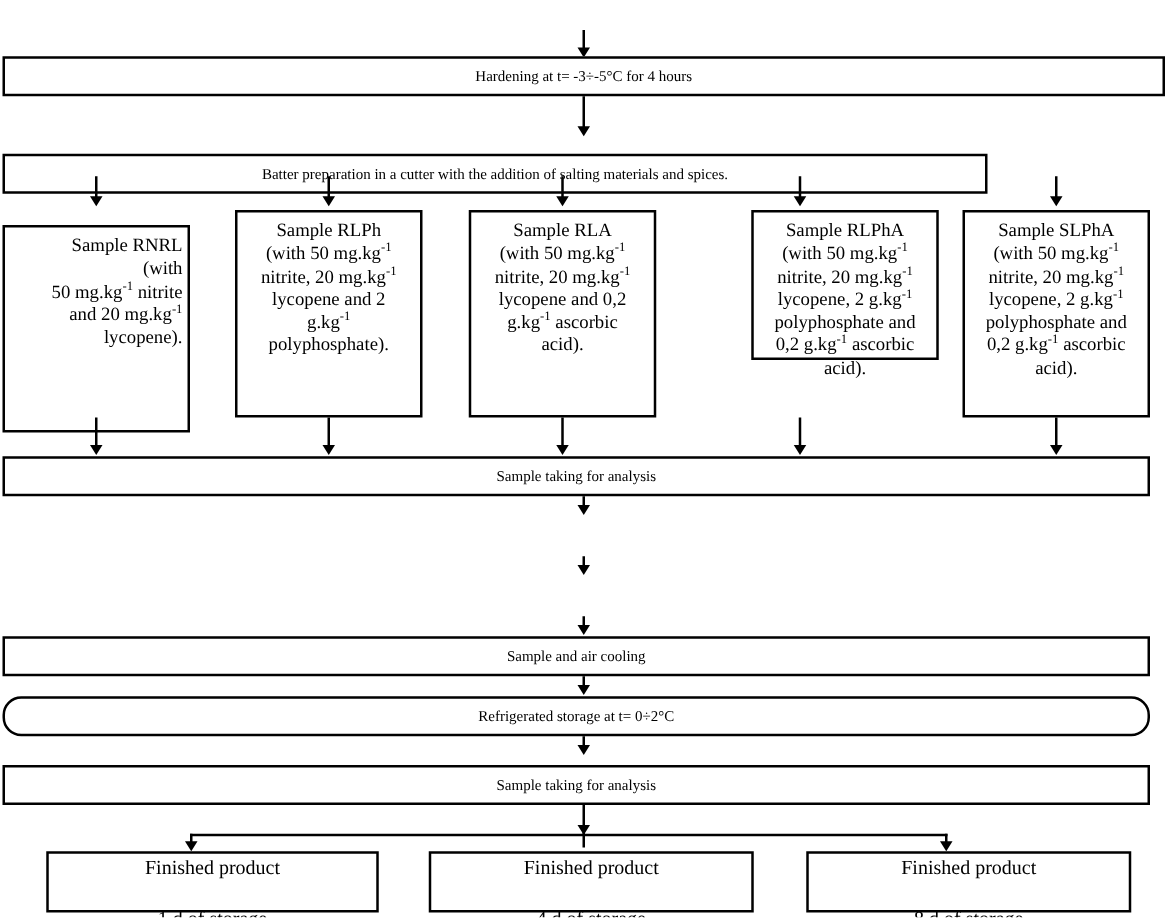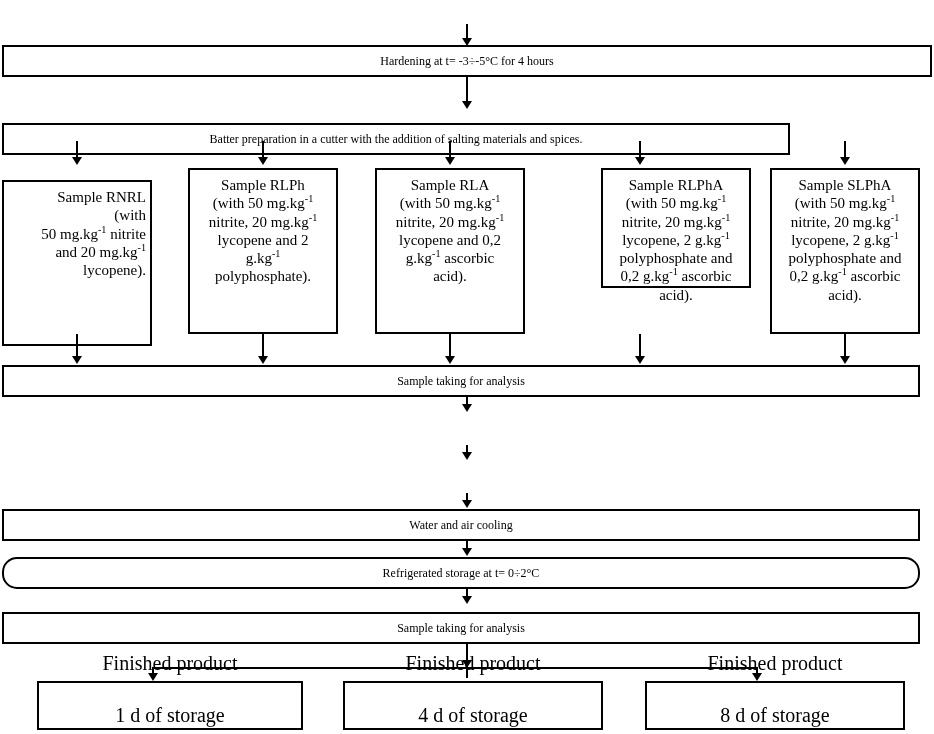--- a/index.html
+++ b/index.html
@@ -32,23 +32,22 @@
   .node.wide {
     font-size: 12px;
   }
   .node.sample {
     align-items: flex-start;
     padding-top: 6px;
     font-size: 15px;
     line-height: 1.22;
   }
   .node.product {
-    font-size: 20px;
+    font-size: 16px;
     line-height: 1.3;
-    align-items: flex-end;
   }
   .node-label {
     display: block;
     width: 100%;
     padding: 0 4px;
     white-space: pre-line;
   }
 
   
   .heading {
@@ -155,21 +154,21 @@
 
 
   <div class="vline" style="left:466px; top:445px; height:12px;"></div>
   <div class="arrowhead" style="left:462px; top:452px;"></div>
 
 
   <div class="vline" style="left:466px; top:493px; height:12px;"></div>
   <div class="arrowhead" style="left:462px; top:500px;"></div>
 
   <div class="node wide" style="left:2px; top:509px; width:918px; height:32px;">
-    <span class="node-label">Water and air cooling</span>
+    <span class="node-label">Sample and air cooling</span>
   </div>
 
   <div class="vline" style="left:466px; top:541px; height:12px;"></div>
   <div class="arrowhead" style="left:462px; top:548px;"></div>
 
   <div class="node wide" style="left:2px; top:557px; width:918px; height:32px;border-radius:15px;">
     <span class="node-label">Refrigerated storage at t= 0÷2°C</span>
   </div>
 
   <div class="vline" style="left:466px; top:589px; height:12px;"></div>

